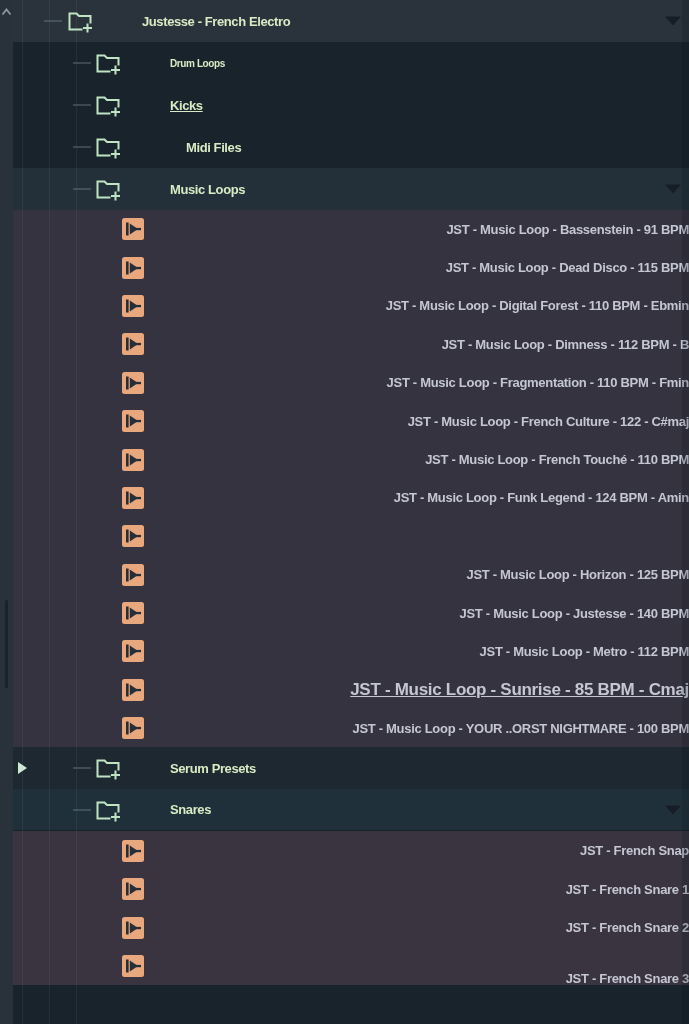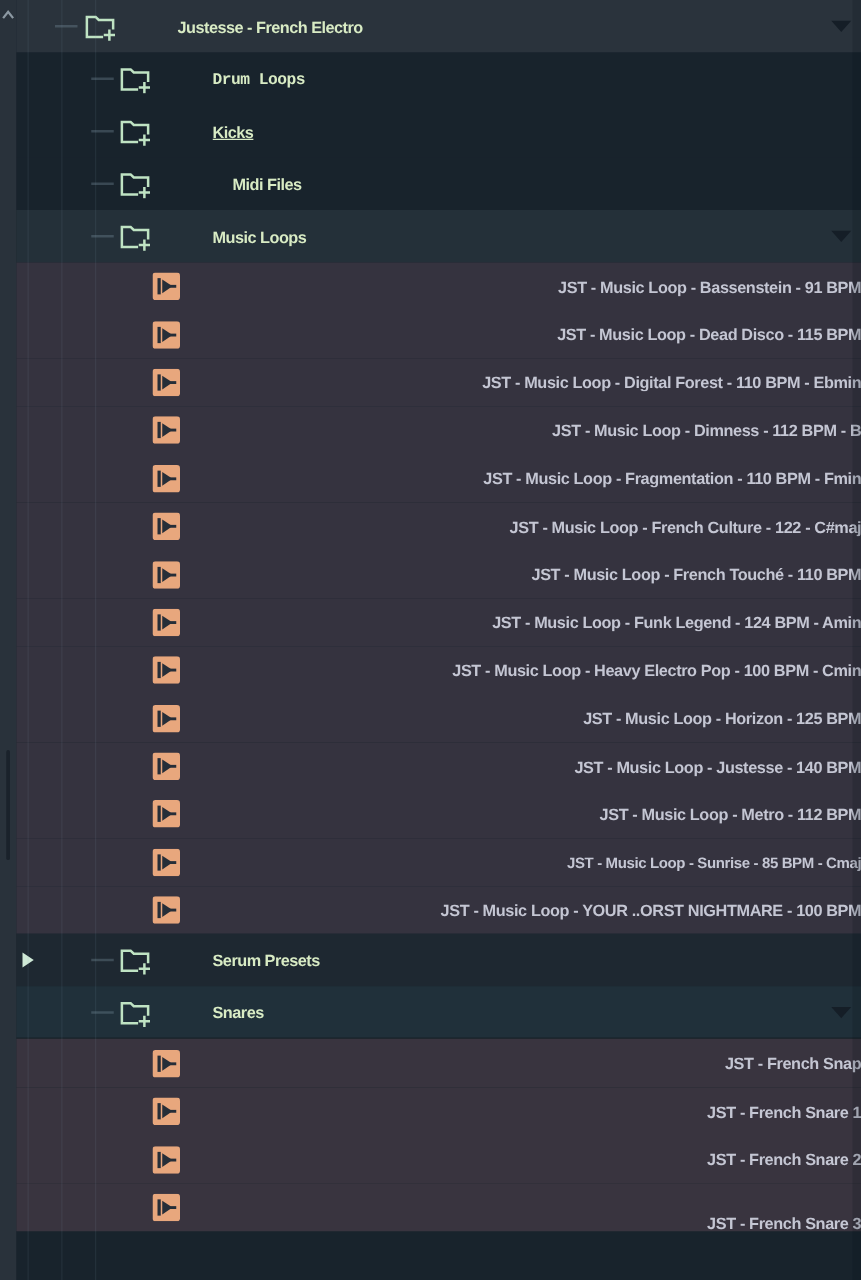--- a/index.html
+++ b/index.html
@@ -59,21 +59,21 @@
     <span class="label" style="font-size: 13px;">Justesse - French Electro</span>
     <span class="collapse-arrow"></span>
 
   </div>
       <div class="row folder g-sub lvl1">
     <span class="connector"></span>
     <svg class="folder-icon" width="28" height="24" viewBox="0 0 28 24">
       <path d="M16.5 20.5 H3.5 V4.5 h7 l2.5 2.5 h11.5 V14.5" fill="none" stroke="var(--folder-icon,#bfe3c3)" stroke-width="2"></path>
       <path d="M21.5 14.5 v9 M17 19 h9" fill="none" stroke="var(--folder-icon,#bfe3c3)" stroke-width="2"></path>
     </svg>
-    <span class="label" style="font-size: 13px; font-family: Liberation Mono, monospace;">Drum Loops</span>
+    <span class="label" style="font-size: 10px;">Drum Loops</span>
 
   </div>
       <div class="row folder g-sub lvl1">
     <span class="connector"></span>
     <svg class="folder-icon" width="28" height="24" viewBox="0 0 28 24">
       <path d="M16.5 20.5 H3.5 V4.5 h7 l2.5 2.5 h11.5 V14.5" fill="none" stroke="var(--folder-icon,#bfe3c3)" stroke-width="2"></path>
       <path d="M21.5 14.5 v9 M17 19 h9" fill="none" stroke="var(--folder-icon,#bfe3c3)" stroke-width="2"></path>
     </svg>
     <span class="label" style="font-size: 13px; text-decoration: underline;">Kicks</span>
 
@@ -169,21 +169,20 @@
     </svg>
     <span class="label" style="font-size: 13px;">JST - Music Loop - Funk Legend - 124 BPM - Amin</span>
   </div>
       <div class="row file g-ml-f file-a">
     <svg class="file-icon" width="22" height="22" viewBox="0 0 22 22">
       <rect x="0" y="0" width="22" height="22" rx="2.5" fill="var(--file-icon-bg,#e8a77d)"></rect>
       <rect x="4" y="4.5" width="2.6" height="13" fill="var(--file-icon-glyph,#262e38)"></rect>
       <path d="M7.8 5.5 L14.5 10 L14.5 12 L7.8 16.5 Z" fill="var(--file-icon-glyph,#262e38)"></path>
       <rect x="13.5" y="9.9" width="5.5" height="2.3" fill="var(--file-icon-glyph,#262e38)"></rect>
     </svg>
-    <span class="label" style="font-size: 13px;">JST - Music Loop - Heavy Electro Pop - 100 BPM - Cmin</span>
   </div>
       <div class="row file g-ml-f file-a">
     <svg class="file-icon" width="22" height="22" viewBox="0 0 22 22">
       <rect x="0" y="0" width="22" height="22" rx="2.5" fill="var(--file-icon-bg,#e8a77d)"></rect>
       <rect x="4" y="4.5" width="2.6" height="13" fill="var(--file-icon-glyph,#262e38)"></rect>
       <path d="M7.8 5.5 L14.5 10 L14.5 12 L7.8 16.5 Z" fill="var(--file-icon-glyph,#262e38)"></path>
       <rect x="13.5" y="9.9" width="5.5" height="2.3" fill="var(--file-icon-glyph,#262e38)"></rect>
     </svg>
     <span class="label" style="font-size: 13px;">JST - Music Loop - Horizon - 125 BPM</span>
   </div>
@@ -205,21 +204,21 @@
     </svg>
     <span class="label" style="font-size: 13px;">JST - Music Loop - Metro - 112 BPM</span>
   </div>
       <div class="row file g-ml-f file-a">
     <svg class="file-icon" width="22" height="22" viewBox="0 0 22 22">
       <rect x="0" y="0" width="22" height="22" rx="2.5" fill="var(--file-icon-bg,#e8a77d)"></rect>
       <rect x="4" y="4.5" width="2.6" height="13" fill="var(--file-icon-glyph,#262e38)"></rect>
       <path d="M7.8 5.5 L14.5 10 L14.5 12 L7.8 16.5 Z" fill="var(--file-icon-glyph,#262e38)"></path>
       <rect x="13.5" y="9.9" width="5.5" height="2.3" fill="var(--file-icon-glyph,#262e38)"></rect>
     </svg>
-    <span class="label" style="font-size: 12px;">JST - Music Loop - Sunrise - 85 BPM - Cmaj</span>
+    <span class="label" style="font-size: 17px; text-decoration: underline;">JST - Music Loop - Sunrise - 85 BPM - Cmaj</span>
   </div>
       <div class="row file g-ml-f file-a">
     <svg class="file-icon" width="22" height="22" viewBox="0 0 22 22">
       <rect x="0" y="0" width="22" height="22" rx="2.5" fill="var(--file-icon-bg,#e8a77d)"></rect>
       <rect x="4" y="4.5" width="2.6" height="13" fill="var(--file-icon-glyph,#262e38)"></rect>
       <path d="M7.8 5.5 L14.5 10 L14.5 12 L7.8 16.5 Z" fill="var(--file-icon-glyph,#262e38)"></path>
       <rect x="13.5" y="9.9" width="5.5" height="2.3" fill="var(--file-icon-glyph,#262e38)"></rect>
     </svg>
     <span class="label" style="font-size: 13px;">JST - Music Loop - YOUR ..ORST NIGHTMARE - 100 BPM</span>
   </div>

